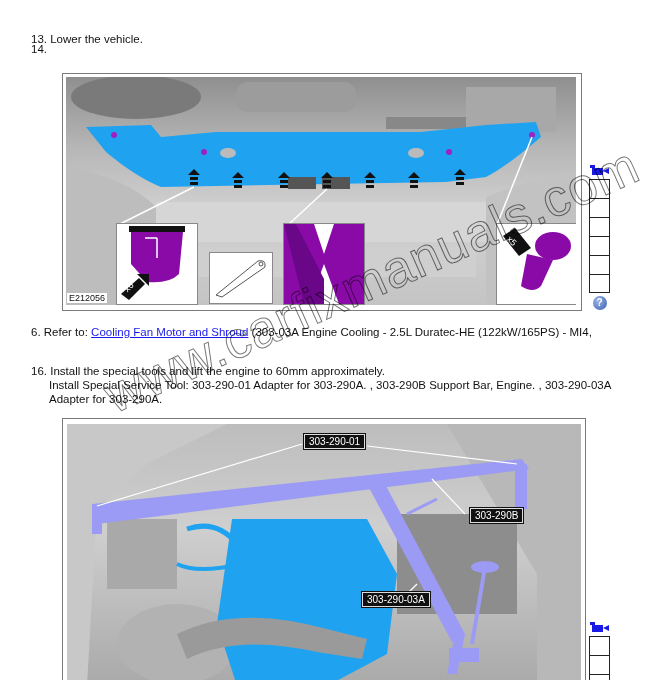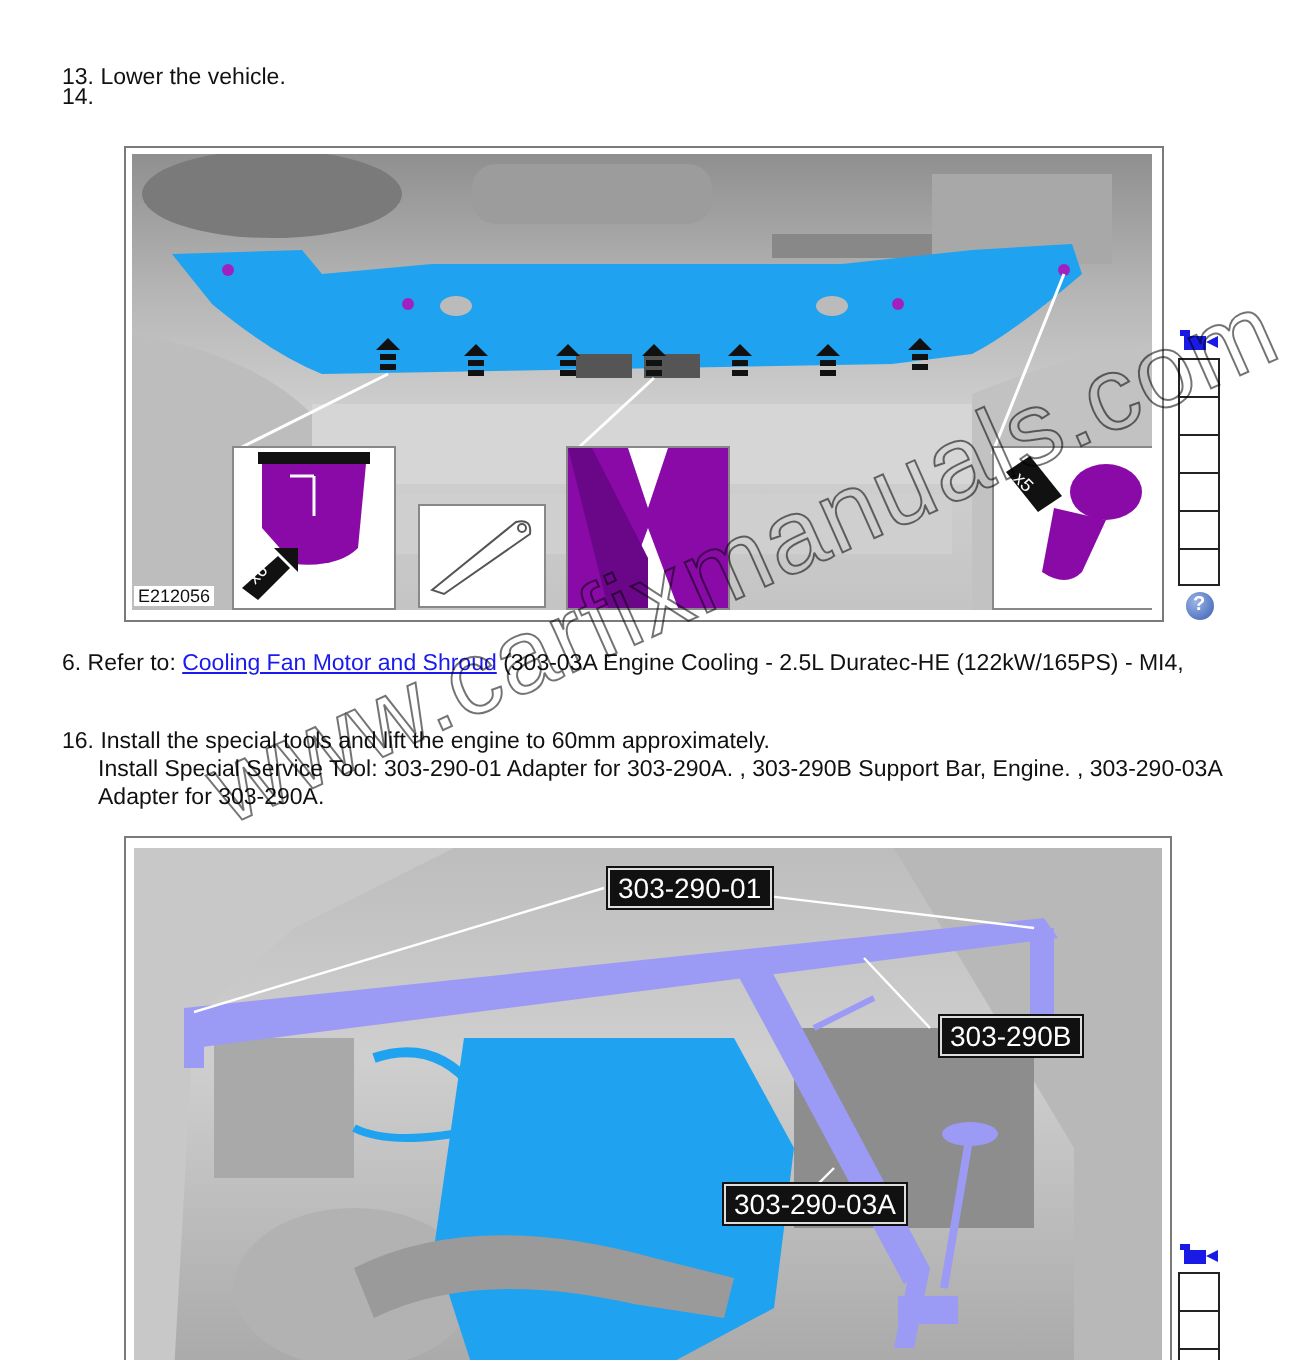--- a/index.html
+++ b/index.html
@@ -10,21 +10,21 @@
   .fig { position:absolute; border:1px solid #7a7a7a; background:#fff; }
   .scene { position:absolute; overflow:hidden; background:#c9c9c9; }
   .side-panel { position:absolute; width:21px; }
   .cam { width:21px; height:12px; position:relative; }
   .cam .body { position:absolute; left:3px; top:3px; width:11px; height:7px; background:#1a1ae6; }
   .cam .lens { position:absolute; left:14px; top:3px; width:0; height:0; border-top:3.5px solid transparent; border-bottom:3.5px solid transparent; border-right:6px solid #1a1ae6; }
   .cam .top { position:absolute; left:1px; top:0; width:5px; height:3px; background:#1a1ae6; }
   .box { width:21px; height:19px; border:1px solid #222; border-bottom:none; box-sizing:border-box; }
   .box:last-child { border-bottom:1px solid #222; }
   .help { width:14px; height:14px; border-radius:50%; background:radial-gradient(circle at 35% 35%, #9ab4e8, #3a5fb0); color:#fff; font-size:10px; font-weight:bold; text-align:center; line-height:14px; margin:3px auto 0; }
-  .callout { position:absolute; background:#111; color:#fff; font-size:14px; padding:1px 4px; border:1px solid #ddd; outline:1px solid #111; white-space:nowrap; }
+  .callout { position:absolute; background:#111; color:#fff; font-size:10px; padding:1px 4px; border:1px solid #ddd; outline:1px solid #111; white-space:nowrap; }
   .inset { position:absolute; background:#fff; border:1px solid #888; overflow:hidden; }
   .figid { position:absolute; left:1px; bottom:2px; background:#fff; font-size:9px; padding:0 2px; color:#111; }
   .watermark { position:absolute; left:95px; top:370px; font-size:52px; color:rgba(0,0,0,0.12); font-family:"Liberation Sans", sans-serif; transform:rotate(-24deg); transform-origin:left top; white-space:nowrap; letter-spacing:1px; -webkit-text-stroke:1px rgba(0,0,0,0.55); color:transparent; pointer-events:none; }
 </style>
 </head>
 <body>
 
 <div class="step" style="top:18px;margin-top:14px;">
   <span>13.</span>
   <span>Lower the vehicle.</span>

